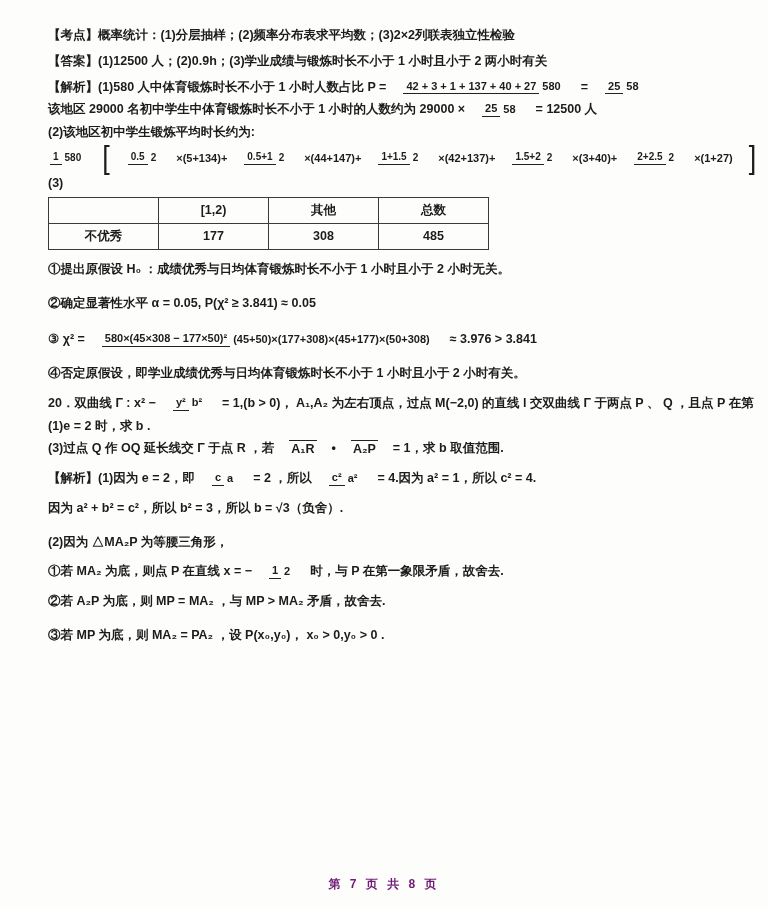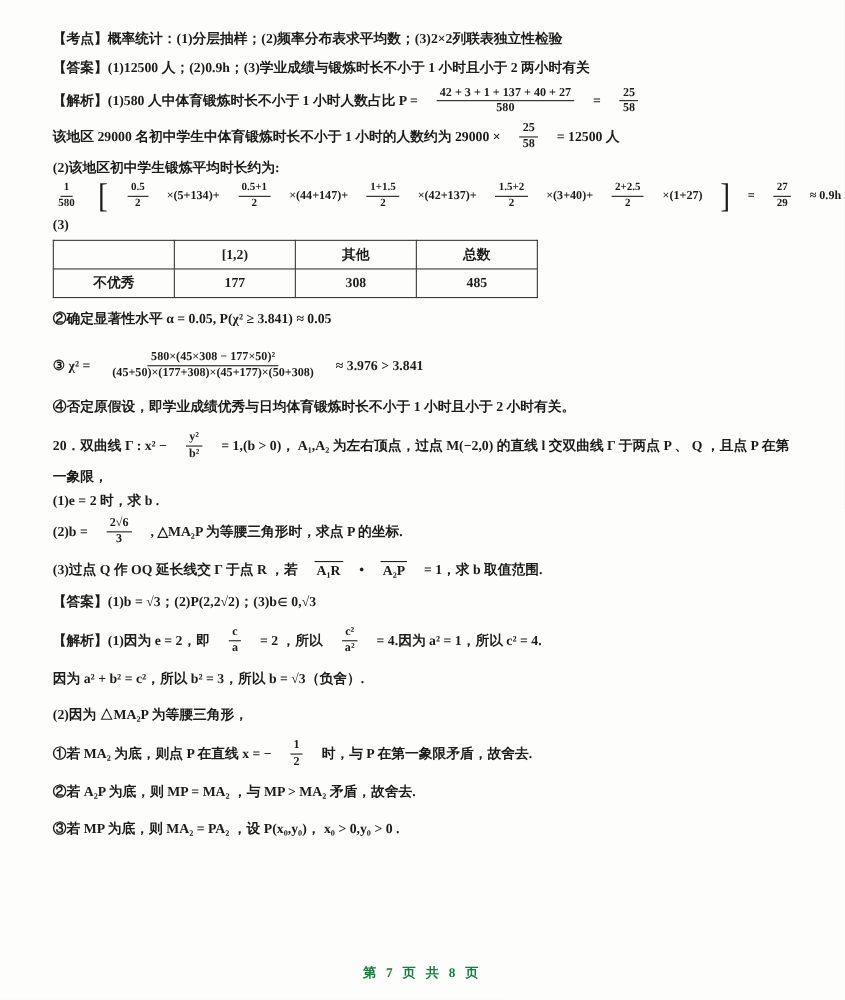--- a/index.html
+++ b/index.html
@@ -2,50 +2,50 @@
 <html><head>
 <meta charset="utf-8">
 <style>
   html,body{margin:0;padding:0;background:#e8e8e8;}
   .page{
     position:relative;
     width:768px;height:909px;
     background:#fdfdfc;
     box-sizing:border-box;
     padding:26px 54px 0 48px;
-    font-family:Liberation Serif, serif;
+    font-family:Liberation Sans, sans-serif;
     font-weight:600;
     color:#1c1c1c;
     font-size:12.5px;
     overflow:hidden;
   }
   .ln{margin:0 0 7px 0;line-height:1.5;white-space:nowrap;}
   .fl{display:flex;align-items:center;gap:15px;white-space:nowrap;}
-  .fr{display:inline-flex;flex-direction:column;align-items:center;vertical-align:middle;
+  .fr{display:inline-flex;flex-direction:row;align-items:center;vertical-align:middle;
       font-size:11px;line-height:1.25;margin:0 2px;}
   .fr .n{border-bottom:1.3px solid #222;padding:0 3px;display:block;text-align:center;}
   .fr .d{padding:0 3px;display:block;text-align:left;}
   .br{font-size:27px;font-weight:400;line-height:0.9;transform:scaleY(1.15);margin:0 1px;}
   .small{font-size:11px;}
   .small .fr{font-size:10px;}
   .vec{border-top:1.3px solid #222;display:inline-block;line-height:1.15;padding:1px 2px 0 2px;}
   table.ct{border-collapse:collapse;margin:2px 0 10px 0;}
   table.ct td{
     border:1.4px solid #3a3a3a;
     width:101px;height:23px;
     text-align:center;vertical-align:middle;
     font-size:12.5px;padding:1px 4px;
   }
   .gap-s{margin-bottom:4px;}
   .gap-m{margin-bottom:11px;}
   .gap-l{margin-bottom:15px;}
   .gap-xl{margin-bottom:18px;}
   .footer{
     position:absolute;left:0;right:0;bottom:16px;
-    text-align:center;font-size:12px;letter-spacing:3px;color:#15803d;
+    text-align:center;font-size:12px;letter-spacing:3px;color:#701a75;
   }
 </style>
 </head>
 <body>
 
 <div class="page">
 
   <p class="ln">【考点】概率统计：(1)分层抽样；(2)频率分布表求平均数；(3)2×2列联表独立性检验</p>
   <p class="ln">【答案】(1)12500 人；(2)0.9h；(3)学业成绩与锻炼时长不小于 1 小时且小于 2 两小时有关</p>
 
@@ -125,20 +125,21 @@
     </tr>
     <tr>
       <td>不优秀</td>
       <td>177</td>
       <td>308</td>
       <td>485</td>
     </tr>
   </tbody>
     </table>
 
+  <p class="ln gap-l">①提出原假设 H₀ ：成绩优秀与日均体育锻炼时长不小于 1 小时且小于 2 小时无关。</p>
   <p class="ln gap-xl">②确定显著性水平 α = 0.05, P(χ² ≥ 3.841) ≈ 0.05</p>
 
   <p class="ln fl gap-l">
     <span>③ χ² =</span>
     <span class="fr">
       <span class="n">580×(45×308 − 177×50)²</span>
       <span class="d">(45+50)×(177+308)×(45+177)×(50+308)</span>
     </span>
     <span>≈ 3.976 &gt; 3.841</span>
   </p>
@@ -146,41 +147,31 @@
   <p class="ln gap-m">④否定原假设，即学业成绩优秀与日均体育锻炼时长不小于 1 小时且小于 2 小时有关。</p>
 
   <p class="ln fl gap-s">
     <span>20．双曲线 Γ : x² −</span>
     <span class="fr">
       <span class="n">y²</span>
       <span class="d">b²</span>
     </span>
     <span>= 1,(b &gt; 0)， A₁,A₂ 为左右顶点，过点 M(−2,0) 的直线 l 交双曲线 Γ 于两点 P 、 Q ，且点 P 在第</span>
   </p>
-  <p class="ln gap-s">一象限，</p>
   <p class="ln gap-s">(1)e = 2 时，求 b .</p>
 
-  <p class="ln fl gap-m">
-    <span>(2)b =</span>
-    <span class="fr">
-      <span class="n">2√6</span>
-      <span class="d">3</span>
-    </span>
-    <span>, △MA₂P 为等腰三角形时，求点 P 的坐标.</span>
-  </p>
 
   <p class="ln fl gap-m">
     <span>(3)过点 Q 作 OQ 延长线交 Γ 于点 R ，若</span>
     <span class="vec">A₁R</span>
     <span>•</span>
     <span class="vec">A₂P</span>
     <span>= 1，求 b 取值范围.</span>
   </p>
 
-  <p class="ln gap-m">【答案】(1)b = √3；(2)P(2,2√2)；(3)b∈ 0,√3</p>
 
   <p class="ln fl gap-m">
     <span>【解析】(1)因为 e = 2，即</span>
     <span class="fr">
       <span class="n">c</span>
       <span class="d">a</span>
     </span>
     <span>= 2 ，所以</span>
     <span class="fr">
       <span class="n">c²</span>

